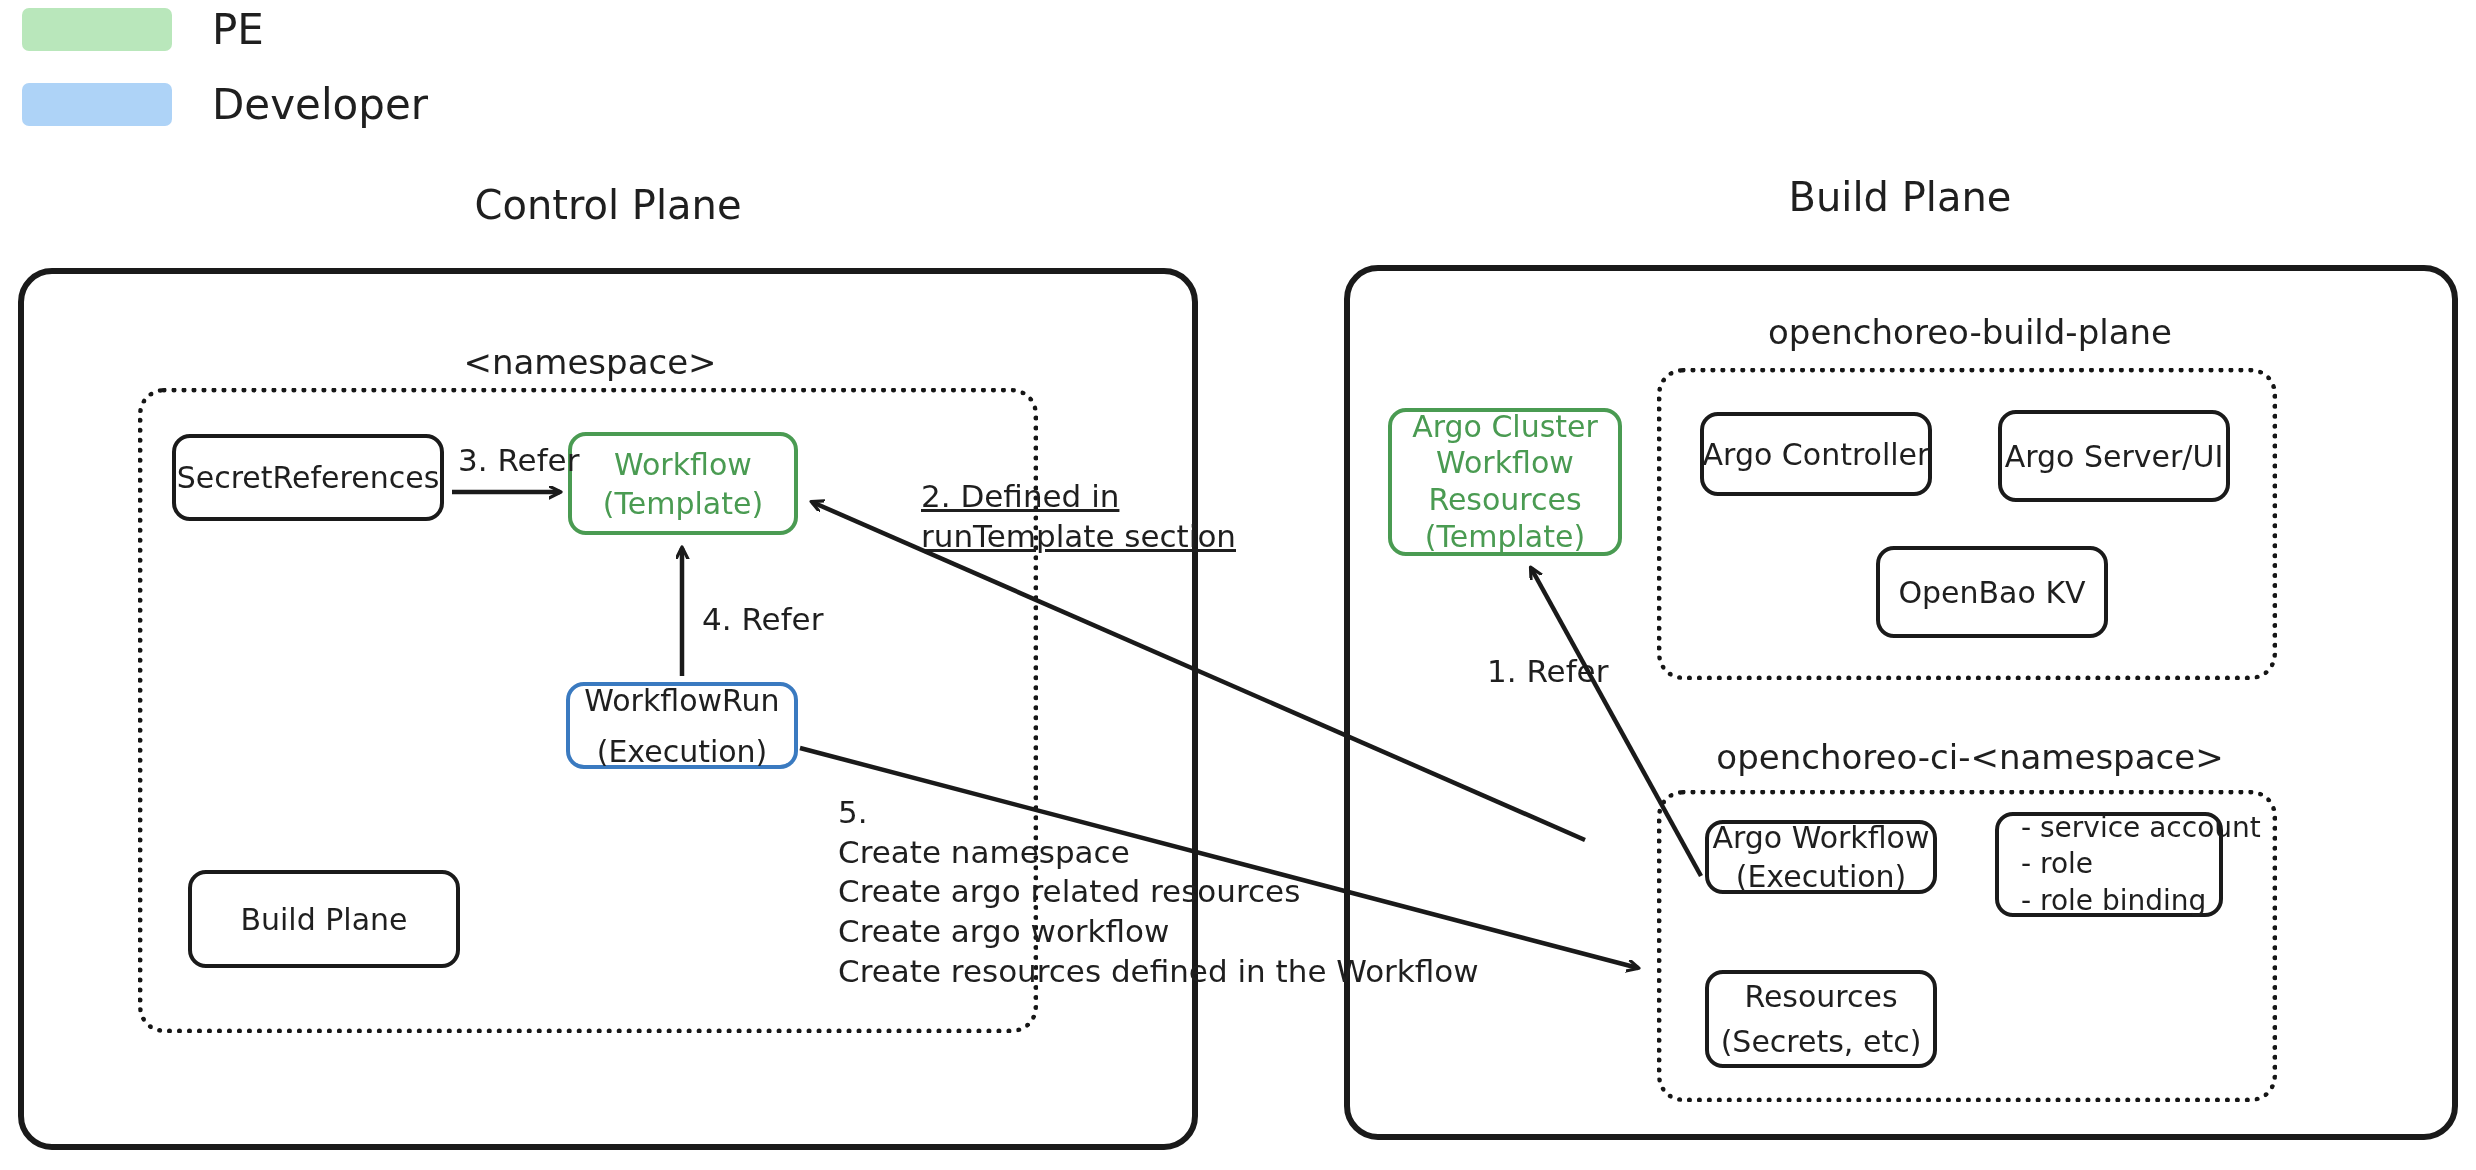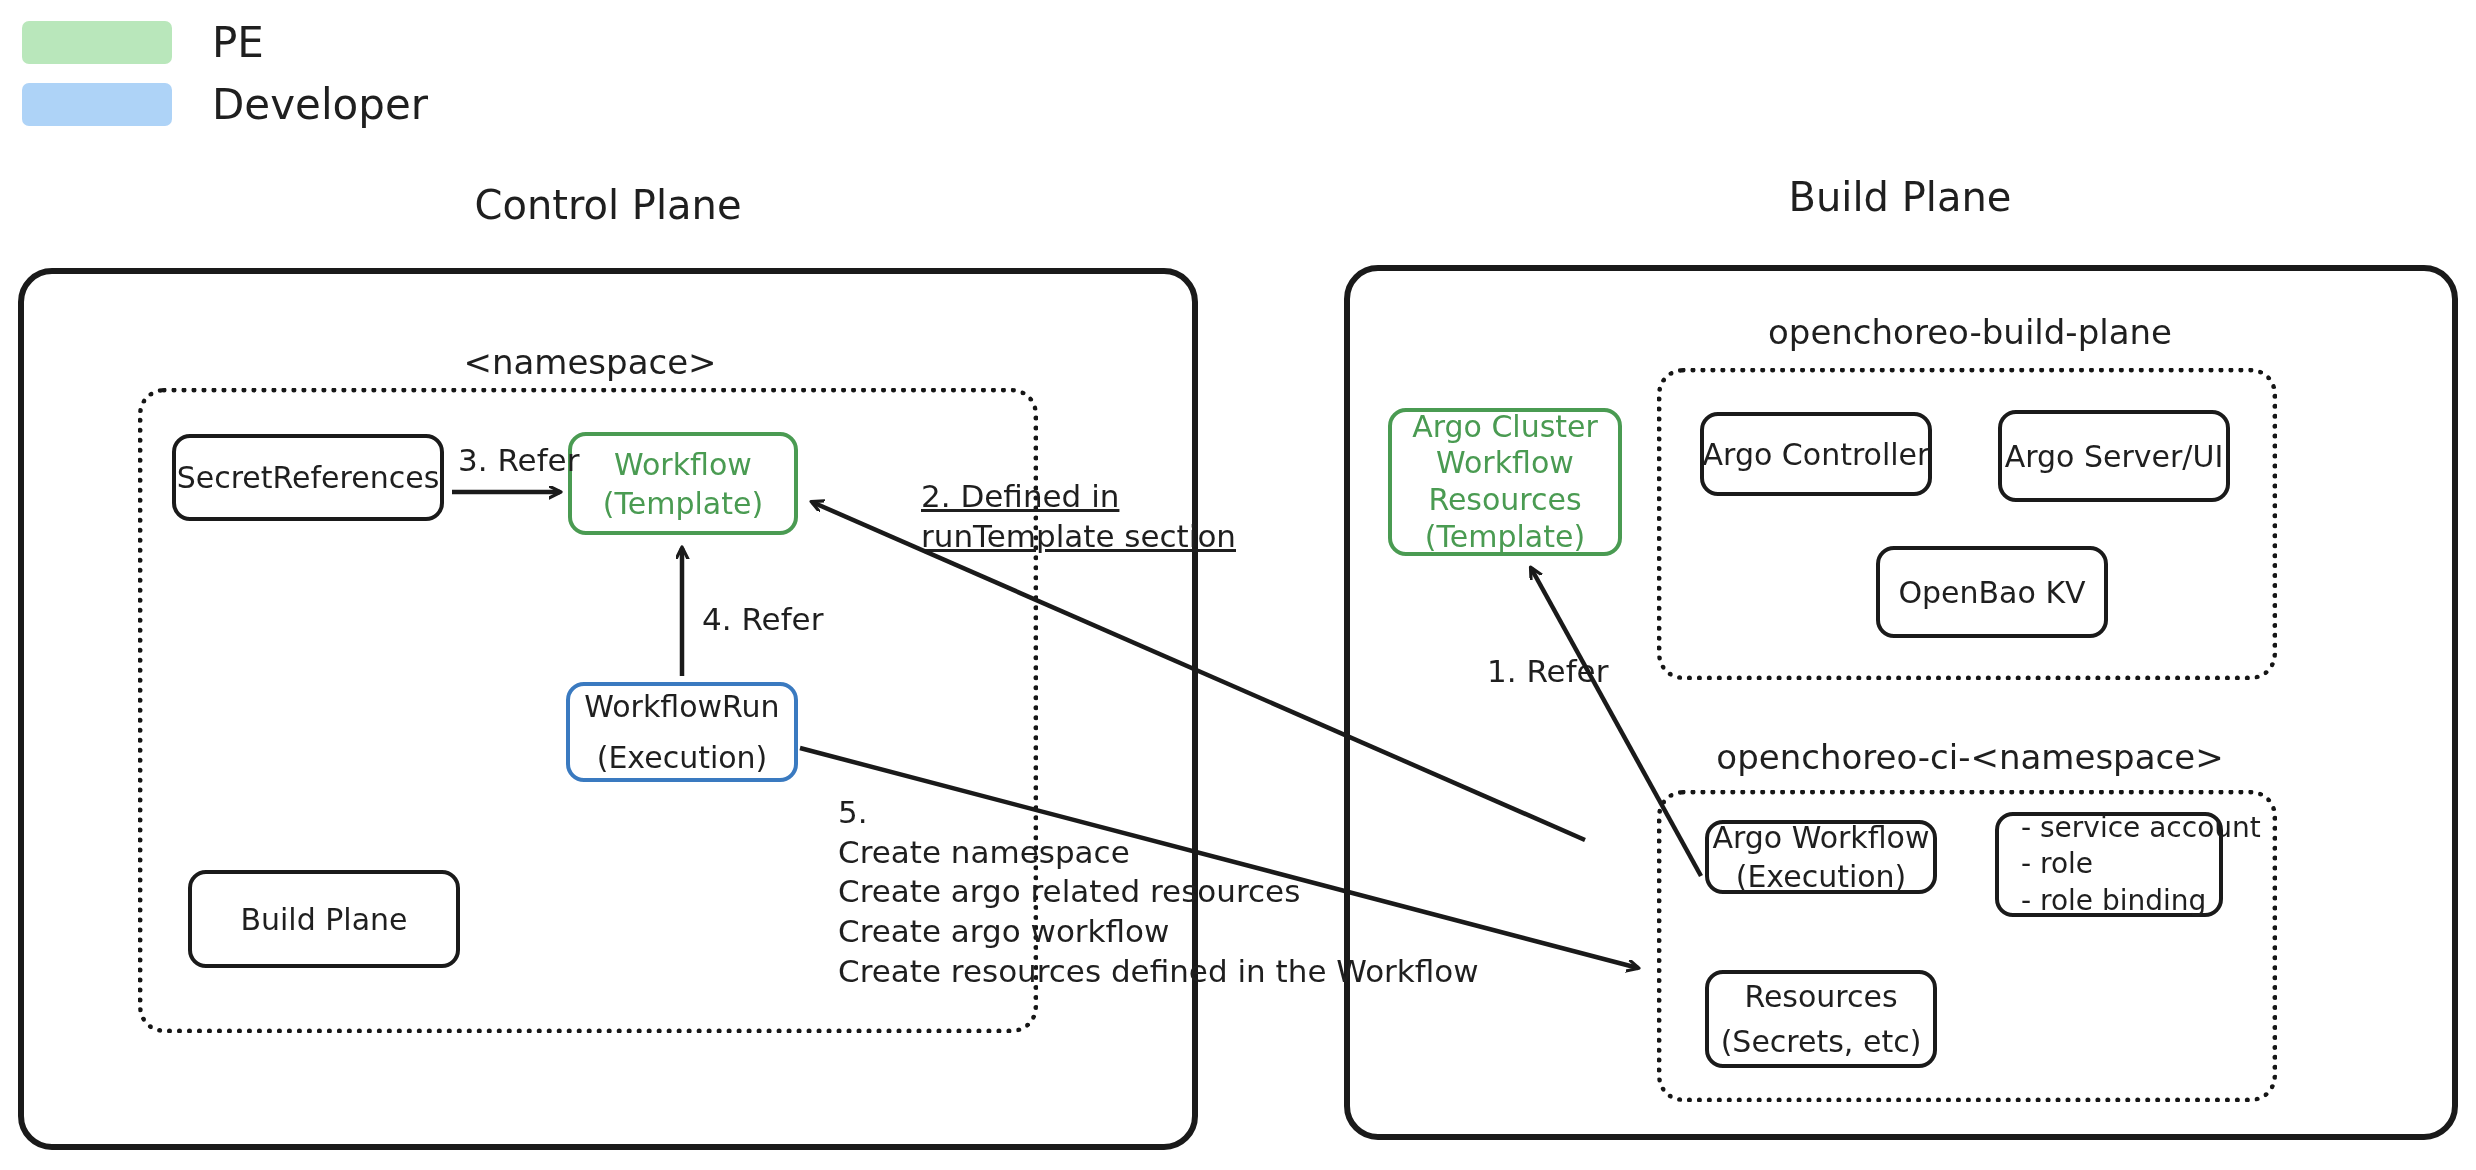--- a/index.html
+++ b/index.html
@@ -126,21 +126,21 @@
     width: 2476px;
     height: 1170px;
     pointer-events: none;
   }
 </style>
 </head>
 <body>
 
 <div id="stage">
 
-  <div class="legend-row" style="left:22px; top:21px;text-align:right;">
+  <div class="legend-row" style="left:22px; top:8px;text-align:right;">
     <div class="legend-swatch" style="background:#b9e7bb;"></div>
     <div class="legend-label">PE</div>
   </div>
 
   <div class="legend-row" style="left:22px; top:83px;">
     <div class="legend-swatch" style="background:#aed3f7;"></div>
     <div class="legend-label">Developer</div>
   </div>
 
   <div class="plane-title" style="left:308px; top:185px; width:600px;">Control Plane</div>
@@ -155,21 +155,21 @@
 
   <div class="node" style="left:172px; top:434px; width:272px; height:87px;">
     <span class="line">SecretReferences</span>
   </div>
 
   <div class="node green" style="left:568px; top:432px; width:230px; height:103px;">
     <span class="line">Workflow</span>
     <span class="line">(Template)</span>
   </div>
 
-  <div class="node blue" style="left:566px; top:682px; width:232px; height:100px;gap:12px;">
+  <div class="node blue" style="left:566px; top:682px; width:232px; height:87px;gap:12px;">
     <span class="line">WorkflowRun</span>
     <span class="line">(Execution)</span>
   </div>
 
   <div class="node" style="left:188px; top:870px; width:272px; height:98px;">
     <span class="line">Build Plane</span>
   </div>
 
   <div class="plane-panel" style="left:1344px; top:265px; width:1114px; height:875px;"></div>
 

